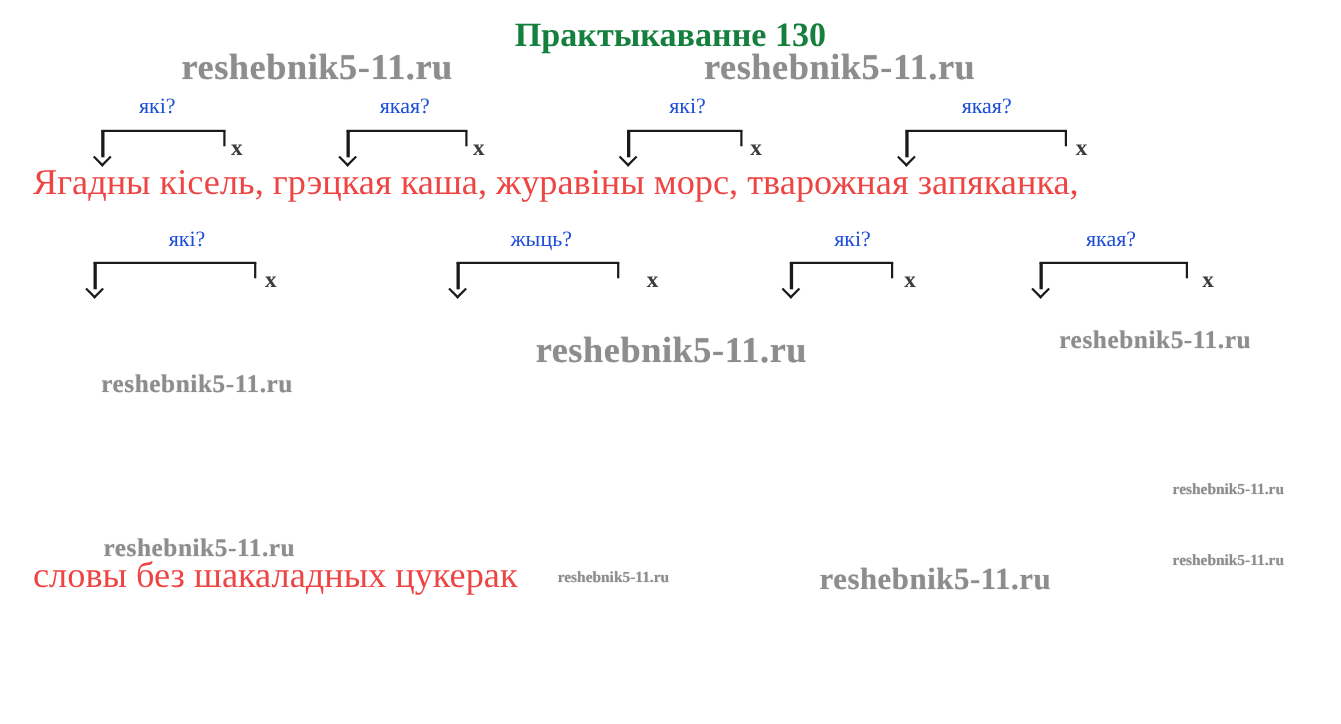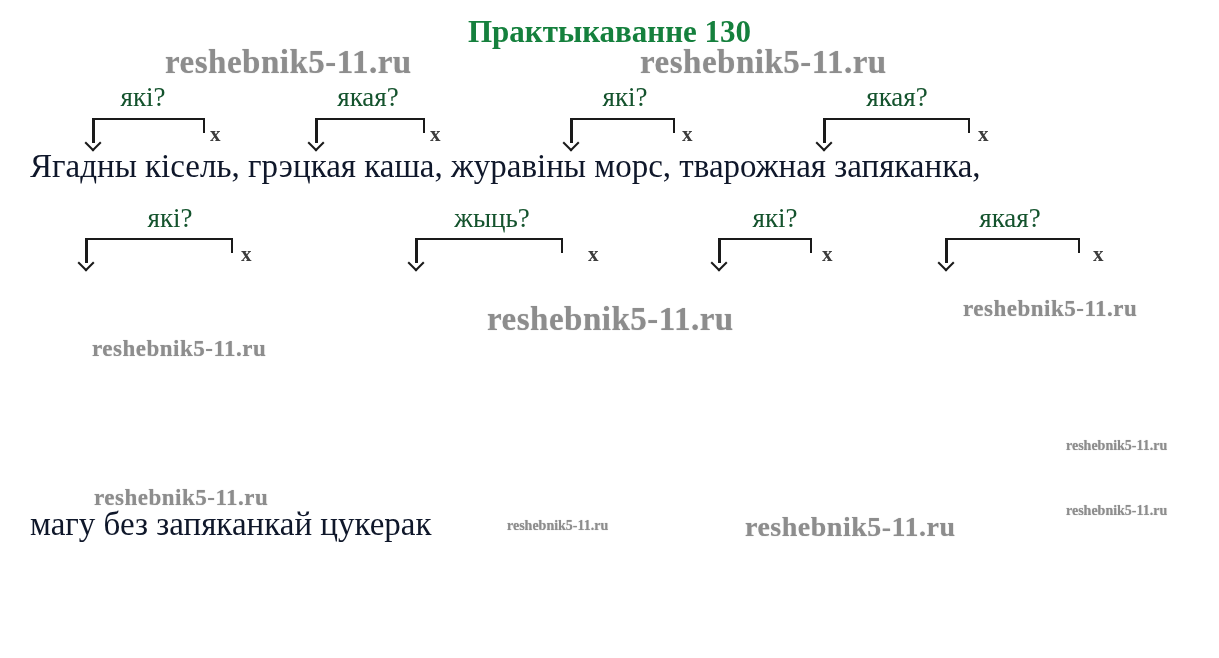--- a/index.html
+++ b/index.html
@@ -10,25 +10,25 @@
     font-family:"Liberation Serif", serif;
     color:#151515;
     overflow:hidden;
   }
   .title{
     position:absolute;left:0;top:14px;width:100%;
     text-align:center;font-size:31px;font-weight:bold;color:#15803d;
   }
   .bodyline{
     position:absolute;left:30px;
-    font-size:33px;line-height:36px;white-space:nowrap;color:#0f172a;
+    font-size:33px;line-height:36px;white-space:nowrap;color:#ef4444;
   }
   .qlabel{
     position:absolute;transform:translateX(-50%);
-    font-size:27px;line-height:30px;color:#14532d;white-space:nowrap;
+    font-size:20px;line-height:30px;color:#1d4ed8;white-space:nowrap;
   }
   .bracket{
     position:absolute;height:30px;
     border-top:2.5px solid #1a1a1a;
   }
   .bracket .ldrop{
     position:absolute;left:0;top:-1px;width:2.5px;height:24px;background:#1a1a1a;
   }
   .bracket .rtick{
     position:absolute;right:0;top:-1px;width:2.5px;height:14px;background:#1a1a1a;
@@ -131,15 +131,15 @@
       <span class="vhead"></span>
     </div>
 
   <span class="xmark" style="left:241px;top:244px;">x</span>
   <span class="xmark" style="left:588px;top:244px;">x</span>
   <span class="xmark" style="left:822px;top:244px;">x</span>
   <span class="xmark" style="left:1093px;top:244px;">x</span>
 
 
 
-  <div class="bodyline" style="top:506px;">магу без запяканкай цукерак</div>
+  <div class="bodyline" style="top:506px;">словы без шакаладных цукерак</div>
 
 </div>
 
 </body></html>

